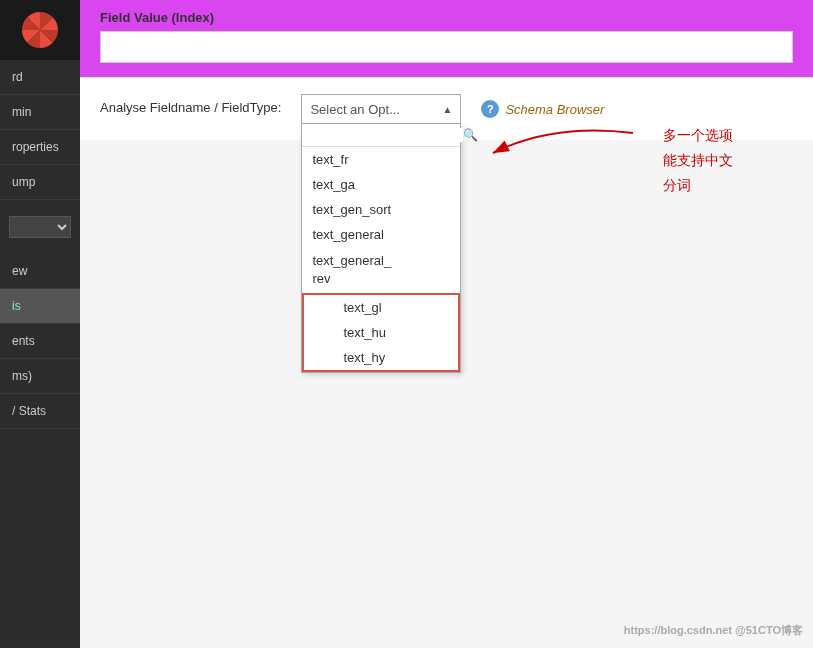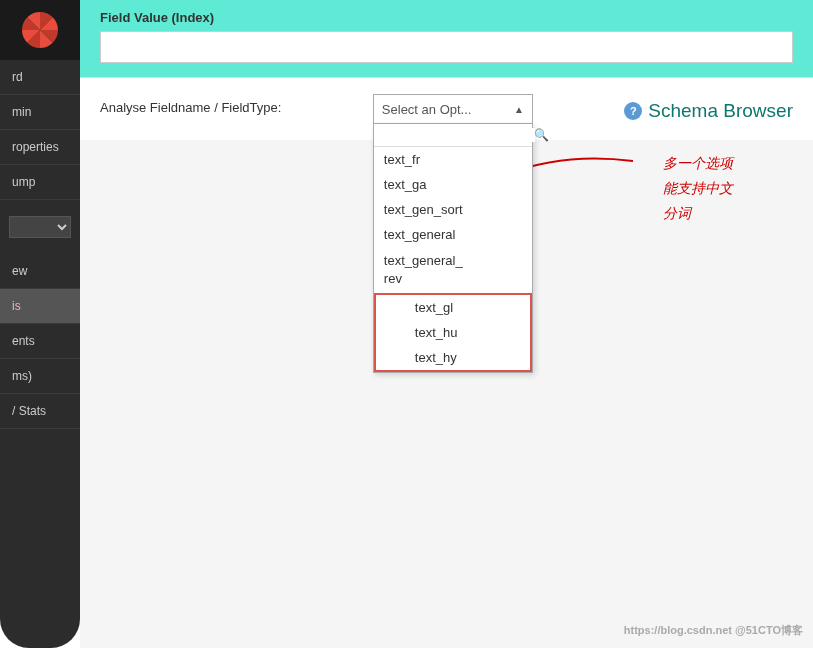--- a/index.html
+++ b/index.html
@@ -7,21 +7,20 @@
 
     
     .sidebar {
       width: 80px;
       background: #2c2c2c;
       height: 648px;
       display: flex;
       flex-direction: column;
       align-items: flex-start;
       flex-shrink: 0;
-      border-radius: 29px;
     }
     .sidebar-logo {
       width: 80px;
       height: 60px;
       display: flex;
       align-items: center;
       justify-content: center;
       background: #1a1a1a;
     }
     .logo-icon {
@@ -29,21 +28,21 @@
       height: 40px;
     }
     .sidebar-item {
       width: 100%;
       padding: 10px 12px;
       color: #ccc;
       font-size: 12px;
       cursor: pointer;
       border-bottom: 1px solid #3a3a3a;
     }
-    .sidebar-item.active { background: #555; color: #f9a8d4; }
+    .sidebar-item.active { background: #555; color: #86efac; }
     .sidebar-select {
       width: 90%;
       margin: 8px auto;
       background: #444;
       color: #ccc;
       border: 1px solid #555;
       padding: 3px;
       font-size: 11px;
       display: block;
     }
@@ -51,21 +50,21 @@
     
     .main {
       flex: 1;
       background: #f5f5f5;
       display: flex;
       flex-direction: column;
     }
 
     
     .field-value-section {
-      background: #5eead4;
+      background: #d946ef;
       border-bottom: 1px solid #ddd;
       padding: 10px 20px 14px 20px;
     }
     .field-value-label {
       font-size: 13px;
       font-weight: bold;
       color: #333;
       margin-bottom: 6px;
     }
     .field-value-input {
@@ -79,21 +78,20 @@
     }
 
     
     .analyse-section {
       background: #fff;
       padding: 16px 20px;
       display: flex;
       align-items: flex-start;
       gap: 20px;
       position: relative;
-      justify-content: space-between;
     }
     .analyse-label {
       font-size: 13px;
       color: #333;
       padding-top: 6px;
       white-space: nowrap;
     }
 
     
     .dropdown-container {
@@ -172,23 +170,24 @@
       border-radius: 50%;
       background: #5b9bd5;
       color: #fff;
       display: flex;
       align-items: center;
       justify-content: center;
       font-size: 11px;
       font-weight: bold;
     }
     .schema-text {
-      font-size: 19px;
-      color: #0f766e;
+      font-size: 13px;
+      color: #a16207;
       text-decoration: none;
+      font-style: italic;
     }
     .annotation-text {
       color: #cc0000;
       font-size: 13px;
       line-height: 1.5;
       text-align: left;
       margin-left: 60px;
     }
 
     
@@ -293,21 +292,21 @@
           </div>
         </div>
       </div>
     </div>
 
     <div class="schema-browser">
       <div class="schema-icon">?</div>
       <span class="schema-text">Schema Browser</span>
     </div>
 
-    <div style="position:absolute; right:80px; top:73px;font-style:italic;">
+    <div style="position:absolute; right:80px; top:45px;">
 
       <svg width="180" height="80" style="position:absolute; left:-140px; top:-10px;">
         <defs>
           <marker id="arrowhead" markerWidth="8" markerHeight="6" refX="8" refY="3" orient="auto">
             <polygon points="0 0, 8 3, 0 6" fill="#cc0000"></polygon>
           </marker>
         </defs>
         <path d="M 160,20 Q 80,10 20,40" stroke="#cc0000" stroke-width="2" fill="none" marker-end="url(#arrowhead)"></path>
       </svg>
       <div class="annotation-text" style="margin-left:50px; color:#cc0000; font-size:14px; line-height:1.8; white-space:pre-line;">多一个选项

